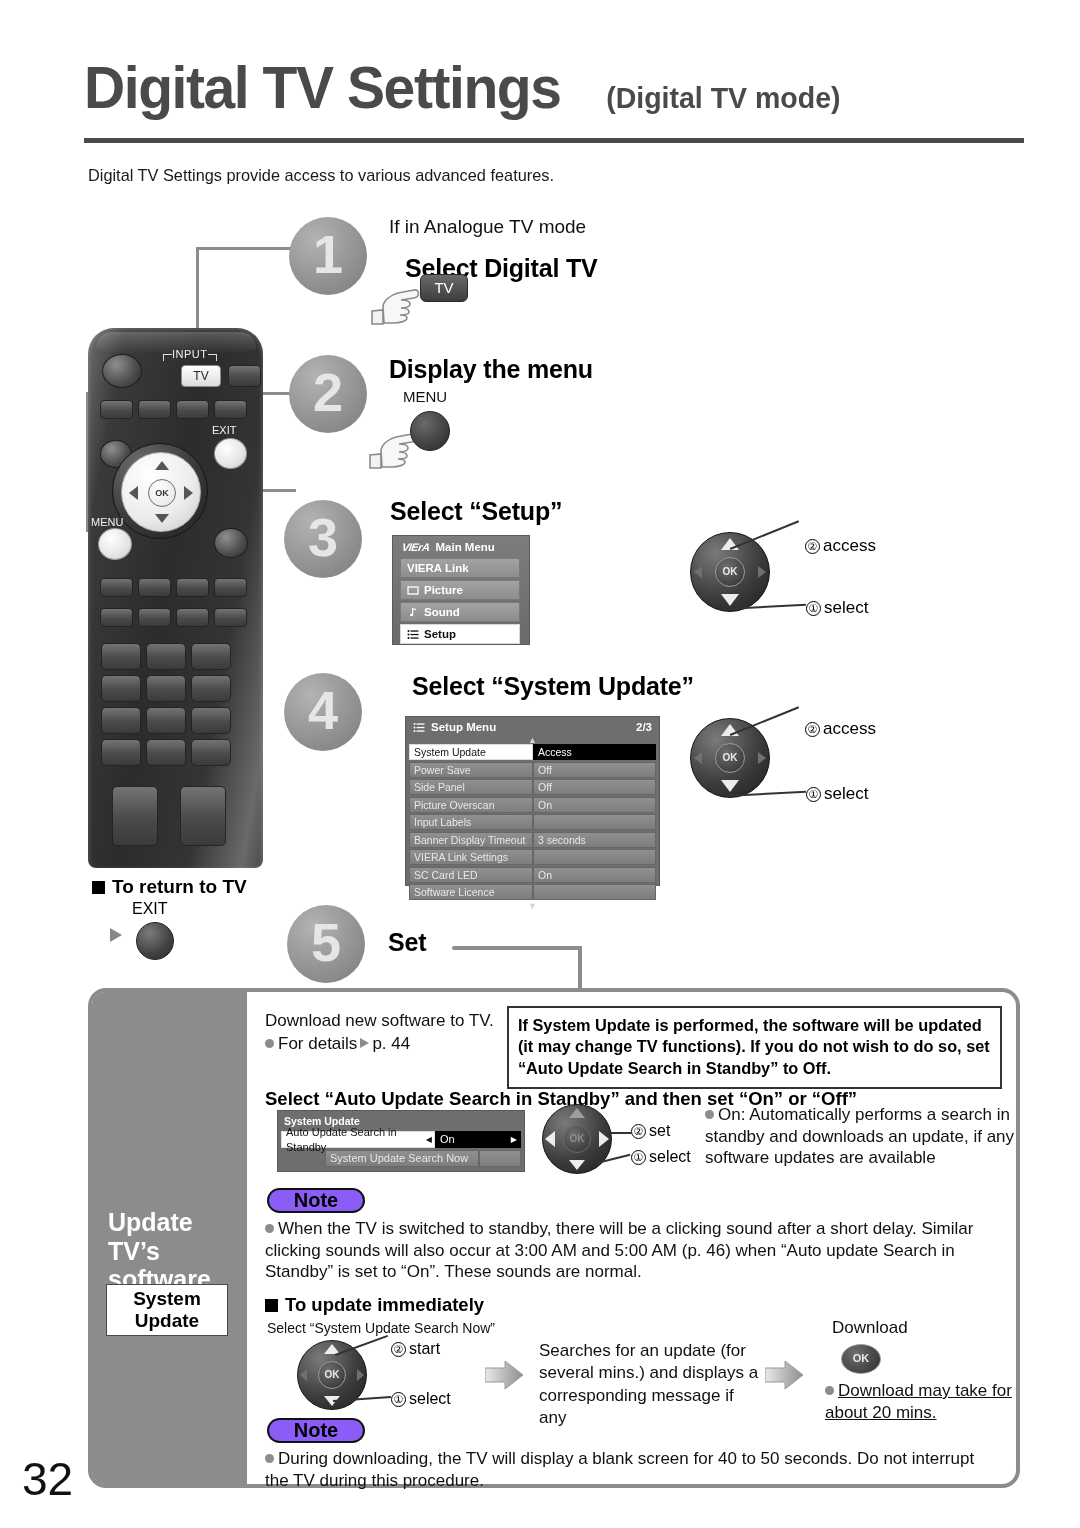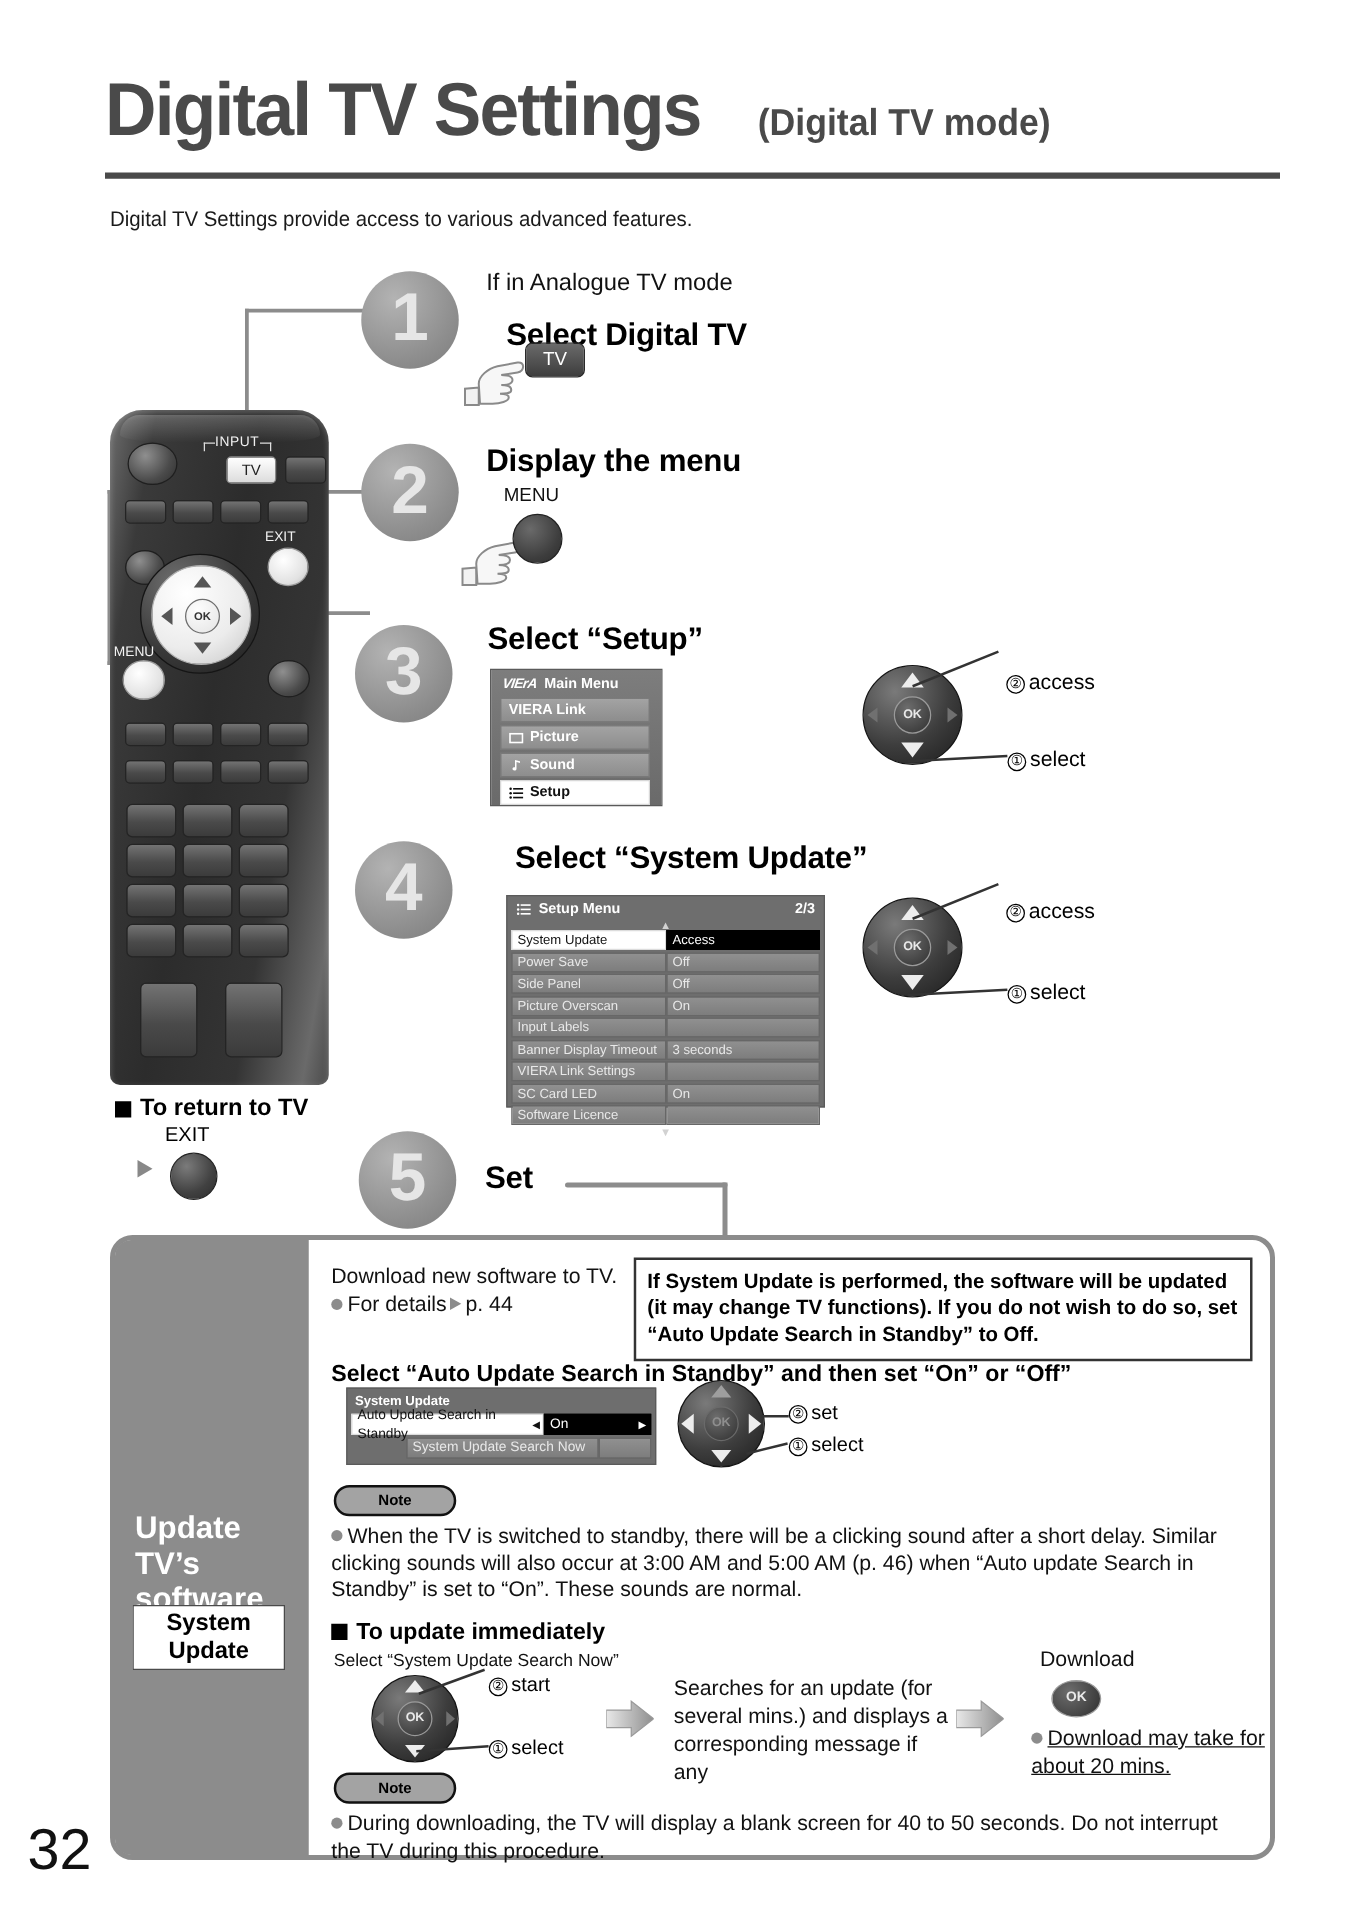--- a/index.html
+++ b/index.html
@@ -352,22 +352,22 @@
   .su-row.dim .nm { background: linear-gradient(180deg,#909090,#7d7d7d); color:#e8e8e8; border-color:#676767;margin-left:44px;}
   .su-row.dim .vl { background: linear-gradient(180deg,#909090,#7d7d7d); color:#e8e8e8; border-color:#676767;}
   .mini-arrow { font-size: 8px; color: inherit; }
 
   .bullet-para {
     position: absolute; font-size: 17px; color: #111; line-height: 1.27;
   }
   .note-pill {
     position: absolute; width: 98px; height: 25px;
     border: 2px solid #111; border-radius: 13px;
-    font-size: 12px; font-weight: bold; color: #000;
-    text-align: center; line-height: 21px; background:#a3a3a3;
+    font-size: 20px; font-weight: bold; color: #000;
+    text-align: center; line-height: 21px; background:#8b5cf6;
   }
   .note-text {
     position: absolute; font-size: 17px; color: #111; line-height: 1.27;
   }
 
   .big-arrow {
     position: absolute; width: 38px; height: 30px;
   }
   .big-arrow svg { width: 100%; height: 100%; }
 
@@ -688,20 +688,23 @@
       </div>
       <div class="lead-line" style="left:362px;top:140px;width:22px;"></div>
       <div class="lead-label" style="left:384px;top:130px;font-size:16px;">
         <span class="circ-num">②</span><span>set</span>
       </div>
       <div class="lead-line" style="left:350px;top:170px;width:34px;transform:rotate(-14deg);transform-origin:left center;"></div>
       <div class="lead-label" style="left:384px;top:156px;font-size:16px;">
         <span class="circ-num">①</span><span>select</span>
       </div>
 
+      <div class="bullet-para" style="left:458px;top:112px;width:320px;">
+        <span class="dot"></span><span>On: Automatically performs a search in standby and downloads an update, if any software updates are available</span>
+      </div>
 
       <div class="note-pill" style="left:20px;top:196px;">Note</div>
       <div class="note-text" style="left:18px;top:226px;width:742px;">
         <span class="dot"></span><span>When the TV is switched to standby, there will be a clicking sound after a short delay. Similar clicking sounds will also occur at 3:00 AM and 5:00 AM (p. 46) when “Auto update Search in Standby” is set to “On”. These sounds are normal.</span>
       </div>
 
       <div class="sec-head sec-head-sq" style="left:18px;top:302px;">
         <span class="sq"></span>
         <span>To update immediately</span>
       </div>

